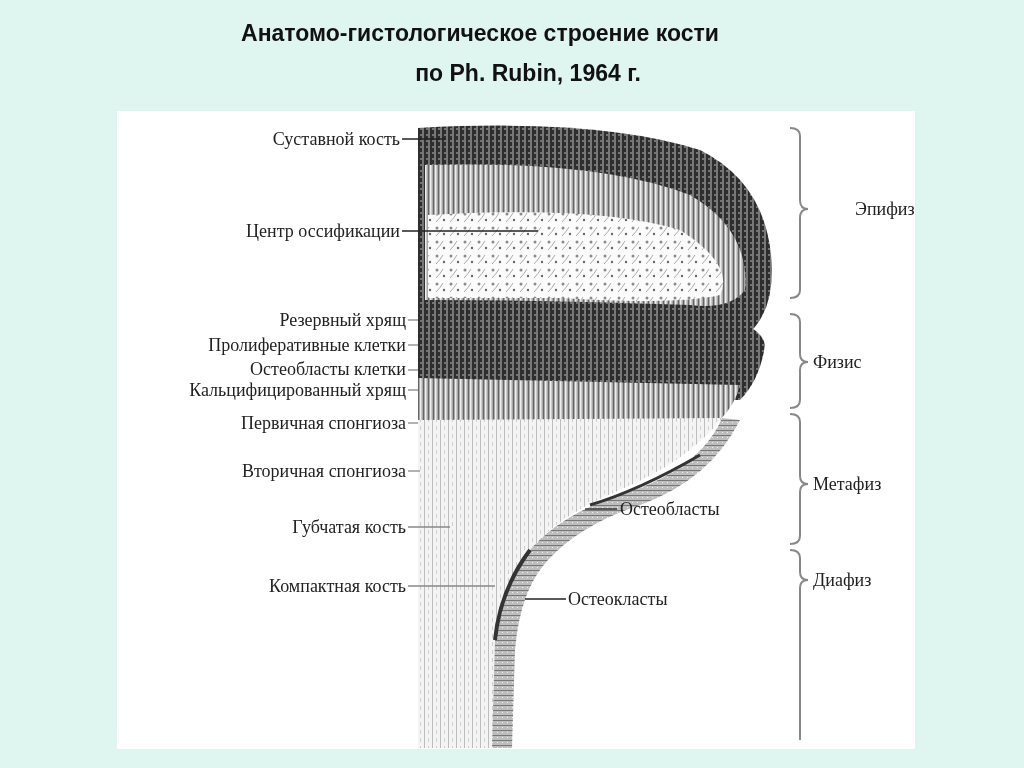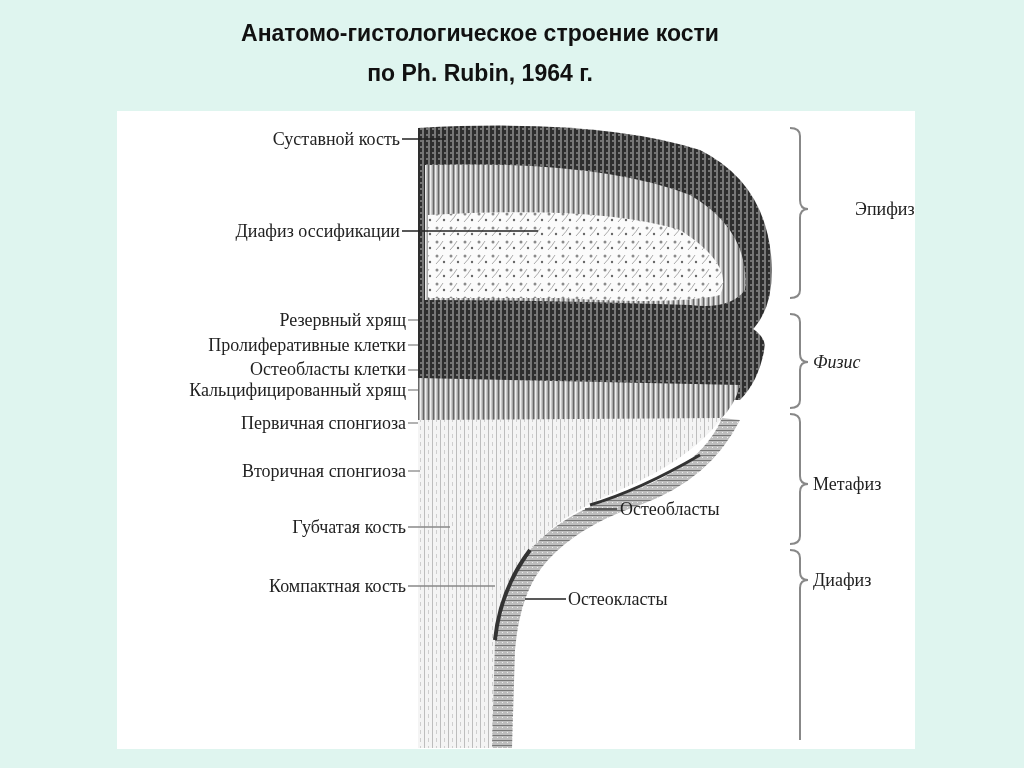--- a/index.html
+++ b/index.html
@@ -1,19 +1,19 @@
 <!DOCTYPE html>
 <html><head>
 <meta charset="utf-8">
 <style>
   html, body { margin:0; padding:0; }
   body { width:1024px; height:768px; background:#dff5ef; position:relative; overflow:hidden; font-family:"Liberation Sans", sans-serif; }
   .title { position:absolute; left:0; width:960px; text-align:center; font-weight:bold; font-size:23px; color:#111; font-family:"Liberation Sans", sans-serif; }
   .t1 { top:20px; }
-  .t2 { top:60px; }
+  .t2 { top:60px;padding-left:48px; }
   .panel { position:absolute; left:117px; top:111px; width:798px; height:638px; background:#fff; }
   .lbl { position:absolute; font-family:"Liberation Serif", serif; font-size:18px; color:#222; white-space:nowrap; line-height:20px; }
   .lbl.r { text-align:right; }
   svg { position:absolute; left:0; top:0; }
 </style>
 </head>
 <body>
 
 <div class="title t1">Анатомо-гистологическое строение кости</div>
 <div class="title t2">по Ph. Rubin, 1964 г.</div>
@@ -82,29 +82,29 @@
 
   <g stroke="#888" stroke-width="2" fill="none">
     <path d="M790 128 Q800 128 800 136 L800 200 Q800 209 808 209 Q800 209 800 218 L800 290 Q800 298 790 298"></path>
     <path d="M790 314 Q800 314 800 322 L800 354 Q800 362 808 362 Q800 362 800 370 L800 400 Q800 408 790 408"></path>
     <path d="M790 414 Q800 414 800 422 L800 476 Q800 484 808 484 Q800 484 800 492 L800 536 Q800 544 790 544"></path>
     <path d="M790 550 Q800 550 800 558 L800 572 Q800 580 808 580 Q800 580 800 588 L800 740"></path>
   </g>
 </svg>
 
 <div class="lbl r" style="right:624px;top:129px;">Суставной кость</div>
-<div class="lbl r" style="right:624px;top:221px;">Диафиз оссификации</div>
+<div class="lbl r" style="right:624px;top:221px;">Центр оссификации</div>
 <div class="lbl r" style="right:618px;top:310px;">Резервный хрящ</div>
 <div class="lbl r" style="right:618px;top:335px;">Пролиферативные клетки</div>
 <div class="lbl r" style="right:618px;top:359px;">Остеобласты клетки</div>
 <div class="lbl r" style="right:618px;top:380px;">Кальцифицированный хрящ</div>
 <div class="lbl r" style="right:618px;top:413px;">Первичная спонгиоза</div>
 <div class="lbl r" style="right:618px;top:461px;">Вторичная спонгиоза</div>
 <div class="lbl r" style="right:618px;top:517px;">Губчатая кость</div>
 <div class="lbl r" style="right:618px;top:576px;">Компактная кость</div>
 
 <div class="lbl" style="left:620px;top:499px;">Остеобласты</div>
 <div class="lbl" style="left:568px;top:589px;">Остеокласты</div>
 
 <div class="lbl" style="left:813px;top:199px;margin-left:42px;">Эпифиз</div>
-<div class="lbl" style="left:813px;top:352px;font-style:italic;">Физис</div>
+<div class="lbl" style="left:813px;top:352px;">Физис</div>
 <div class="lbl" style="left:813px;top:474px;">Метафиз</div>
 <div class="lbl" style="left:813px;top:570px;">Диафиз</div>
 
 </body></html>

